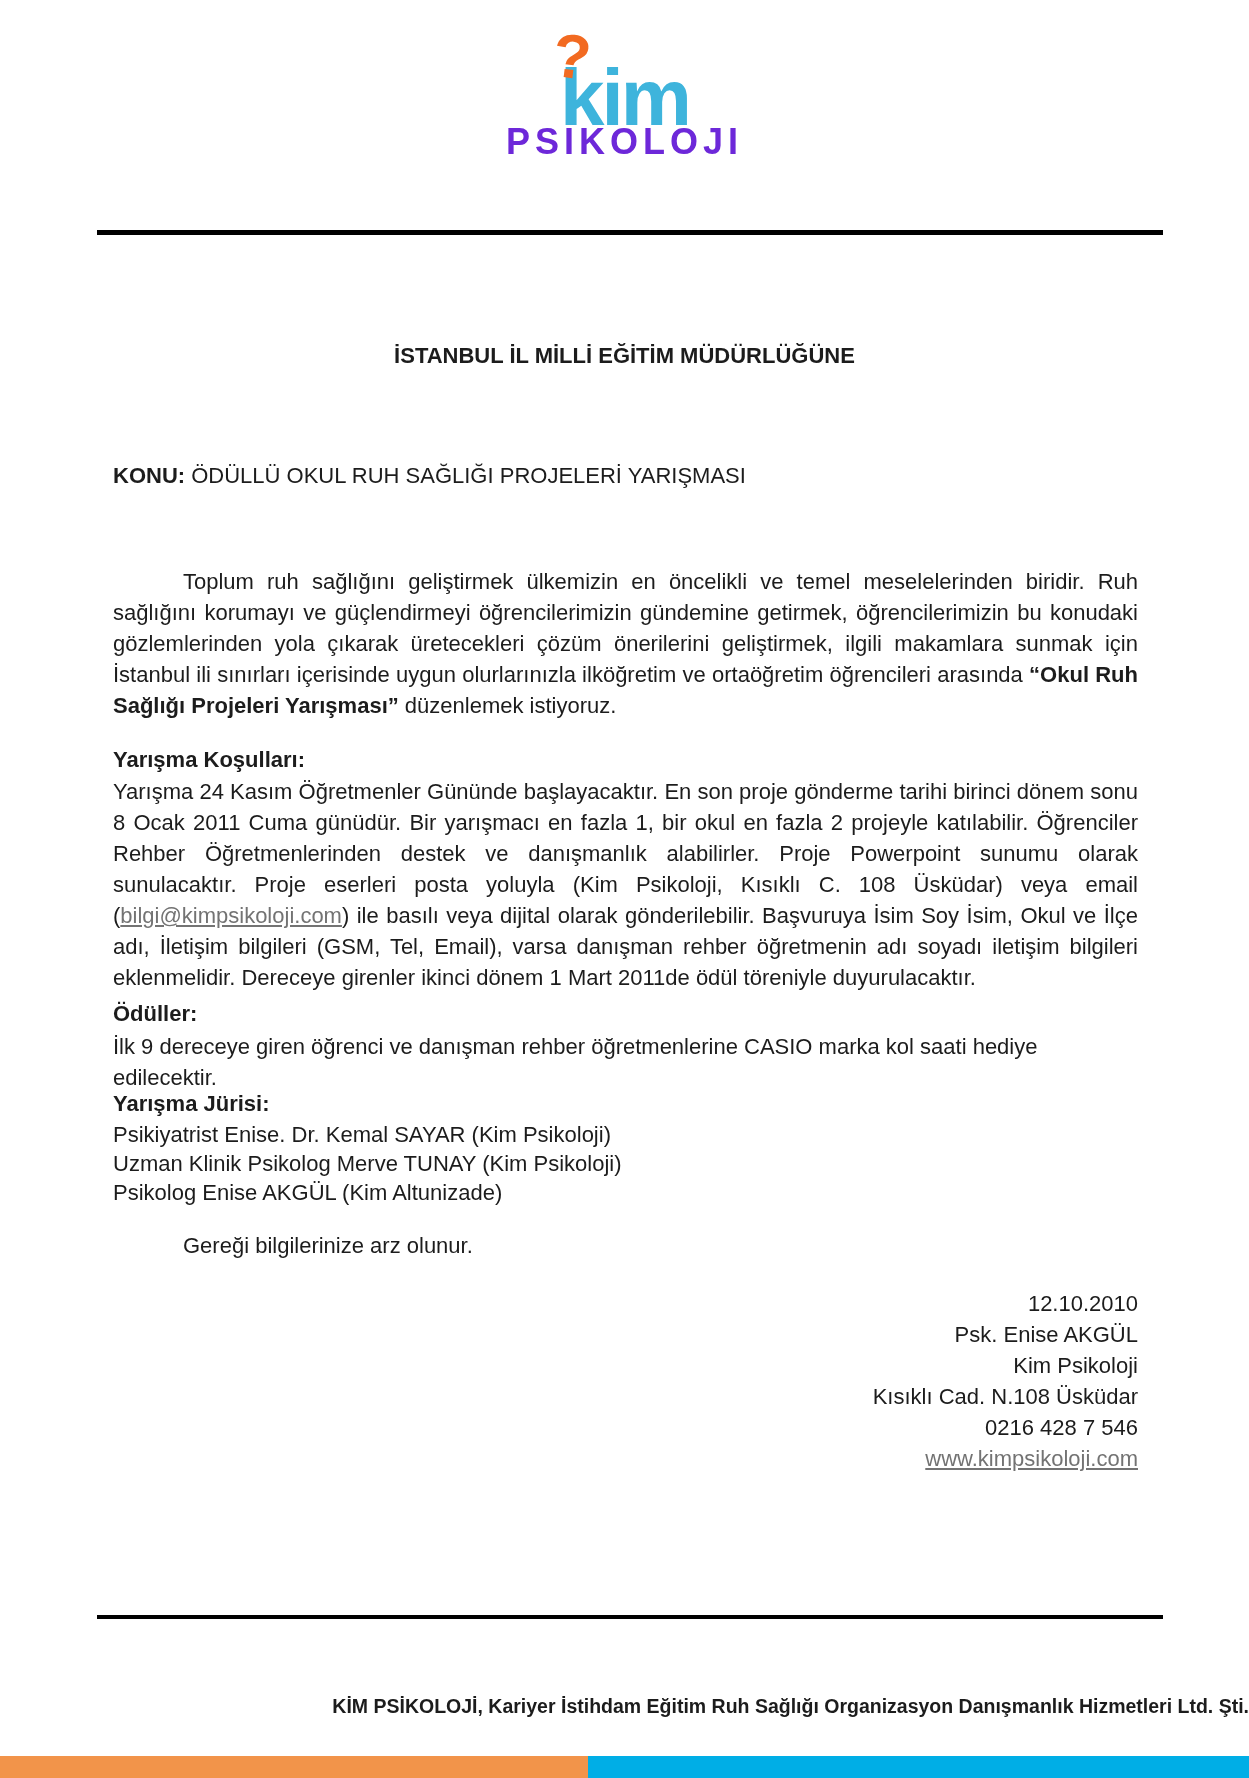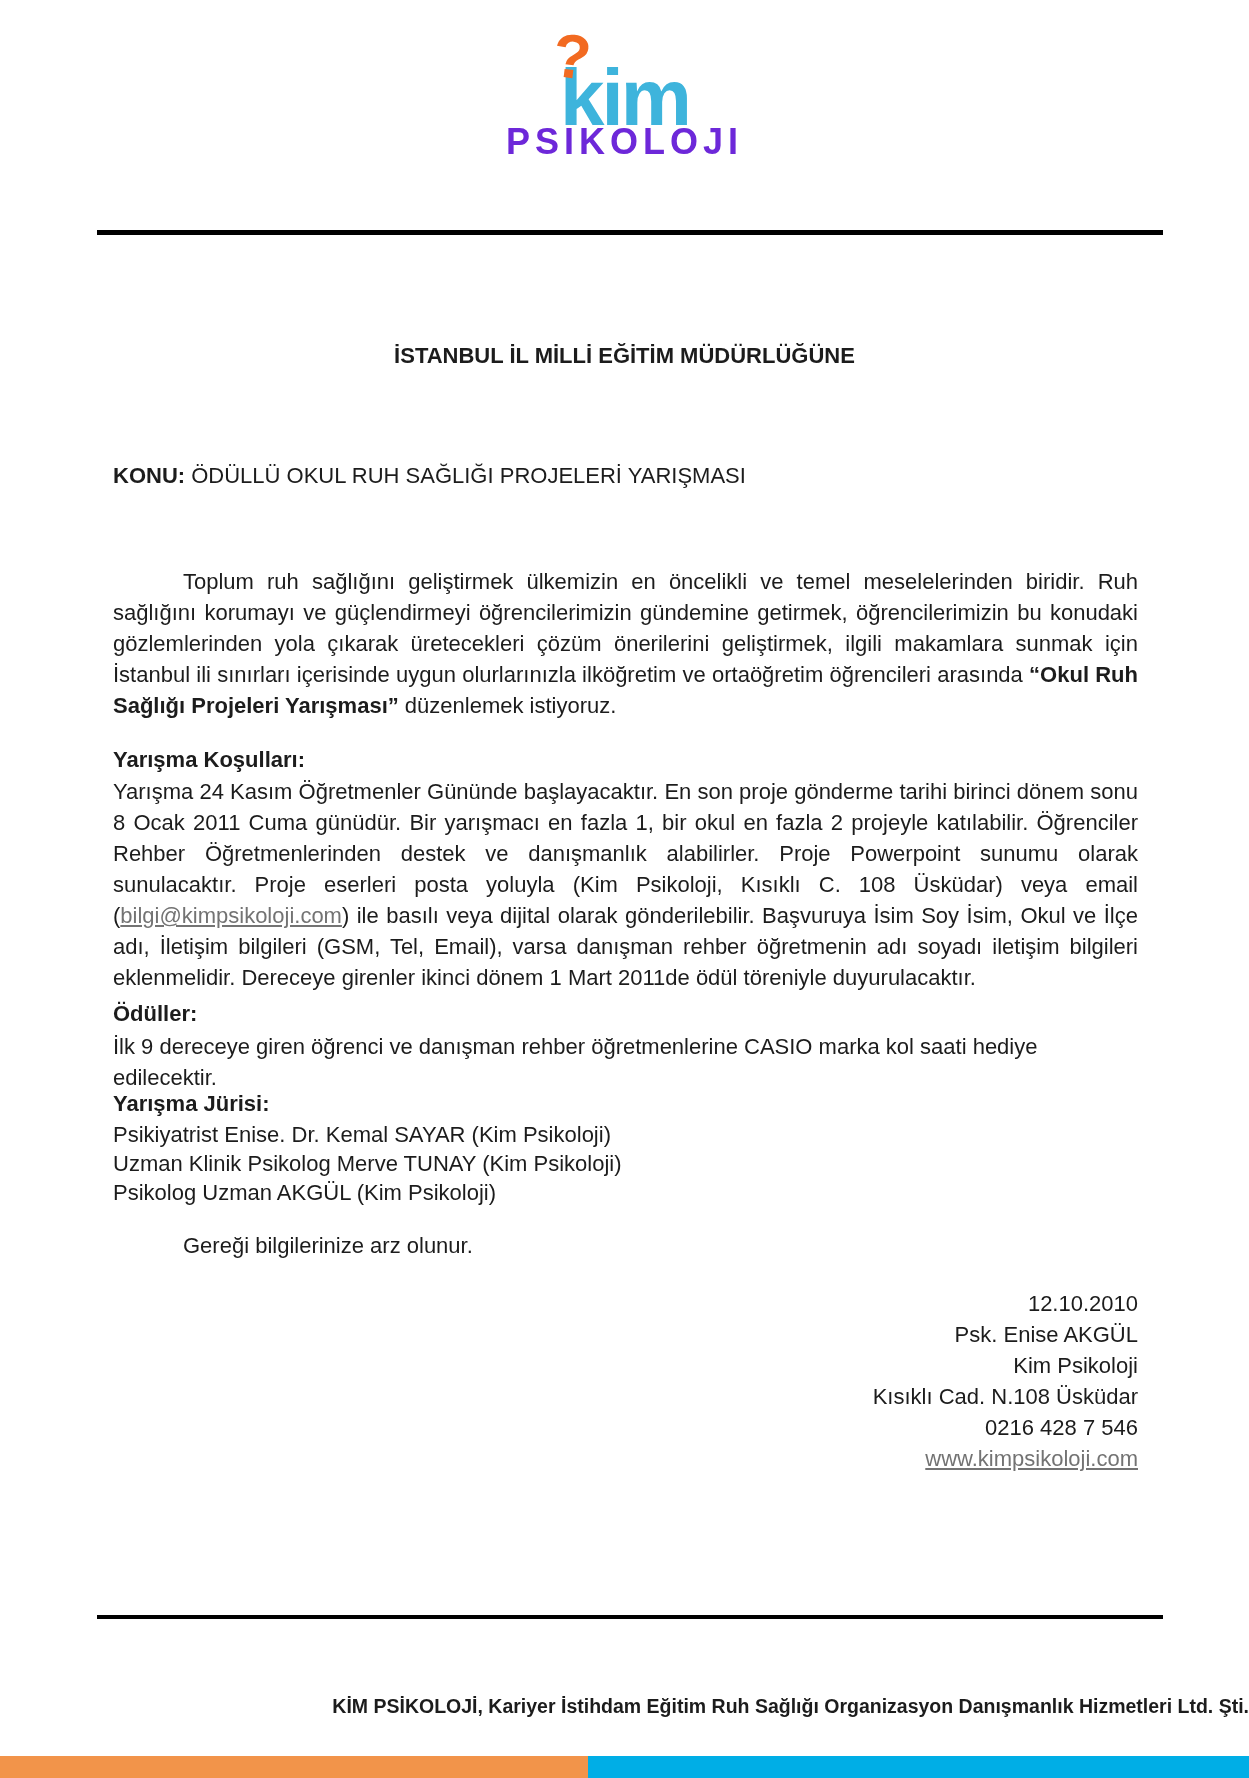--- a/index.html
+++ b/index.html
@@ -91,21 +91,21 @@
   <div class="abs h-sec h-kosullar">Yarışma Koşulları:</div>
   <div class="abs para justify p-kosullar"><span>Yarışma 24 Kasım Öğretmenler Gününde başlayacaktır. En son proje gönderme tarihi birinci dönem sonu 8 Ocak 2011 Cuma günüdür. Bir yarışmacı en fazla 1, bir okul en fazla 2 projeyle katılabilir. Öğrenciler Rehber Öğretmenlerinden destek ve danışmanlık alabilirler. Proje Powerpoint sunumu olarak sunulacaktır. Proje eserleri posta yoluyla (Kim Psikoloji, Kısıklı C. 108 Üsküdar) veya email (</span><a class="link" href="#">bilgi@kimpsikoloji.com</a><span>) ile basılı veya dijital olarak gönderilebilir. Başvuruya İsim Soy İsim, Okul ve İlçe adı, İletişim bilgileri (GSM, Tel, Email), varsa danışman rehber öğretmenin adı soyadı iletişim bilgileri eklenmelidir. Dereceye girenler ikinci dönem 1 Mart 2011de ödül töreniyle duyurulacaktır.</span></div>
 
   <div class="abs h-sec h-oduller">Ödüller:</div>
   <div class="abs para p-oduller">İlk 9 dereceye giren öğrenci ve danışman rehber öğretmenlerine CASIO marka kol saati hediye edilecektir.</div>
 
   <div class="abs h-sec h-juri">Yarışma Jürisi:</div>
   <div class="abs jury">
     <div>Psikiyatrist Enise. Dr. Kemal SAYAR (Kim Psikoloji)</div>
     <div>Uzman Klinik Psikolog Merve TUNAY (Kim Psikoloji)</div>
-    <div>Psikolog Uzman AKGÜL (Kim Psikoloji)</div>
+    <div>Psikolog Enise AKGÜL (Kim Altunizade)</div>
   </div>
 
   <div class="abs closing">Gereği bilgilerinize arz olunur.</div>
 
   <div class="abs signature">
     <div>12.10.2010</div>
     <div>Psk. Enise AKGÜL</div>
     <div>Kim Psikoloji</div>
     <div>Kısıklı Cad. N.108 Üsküdar</div>
     <div>0216 428 7 546</div>

